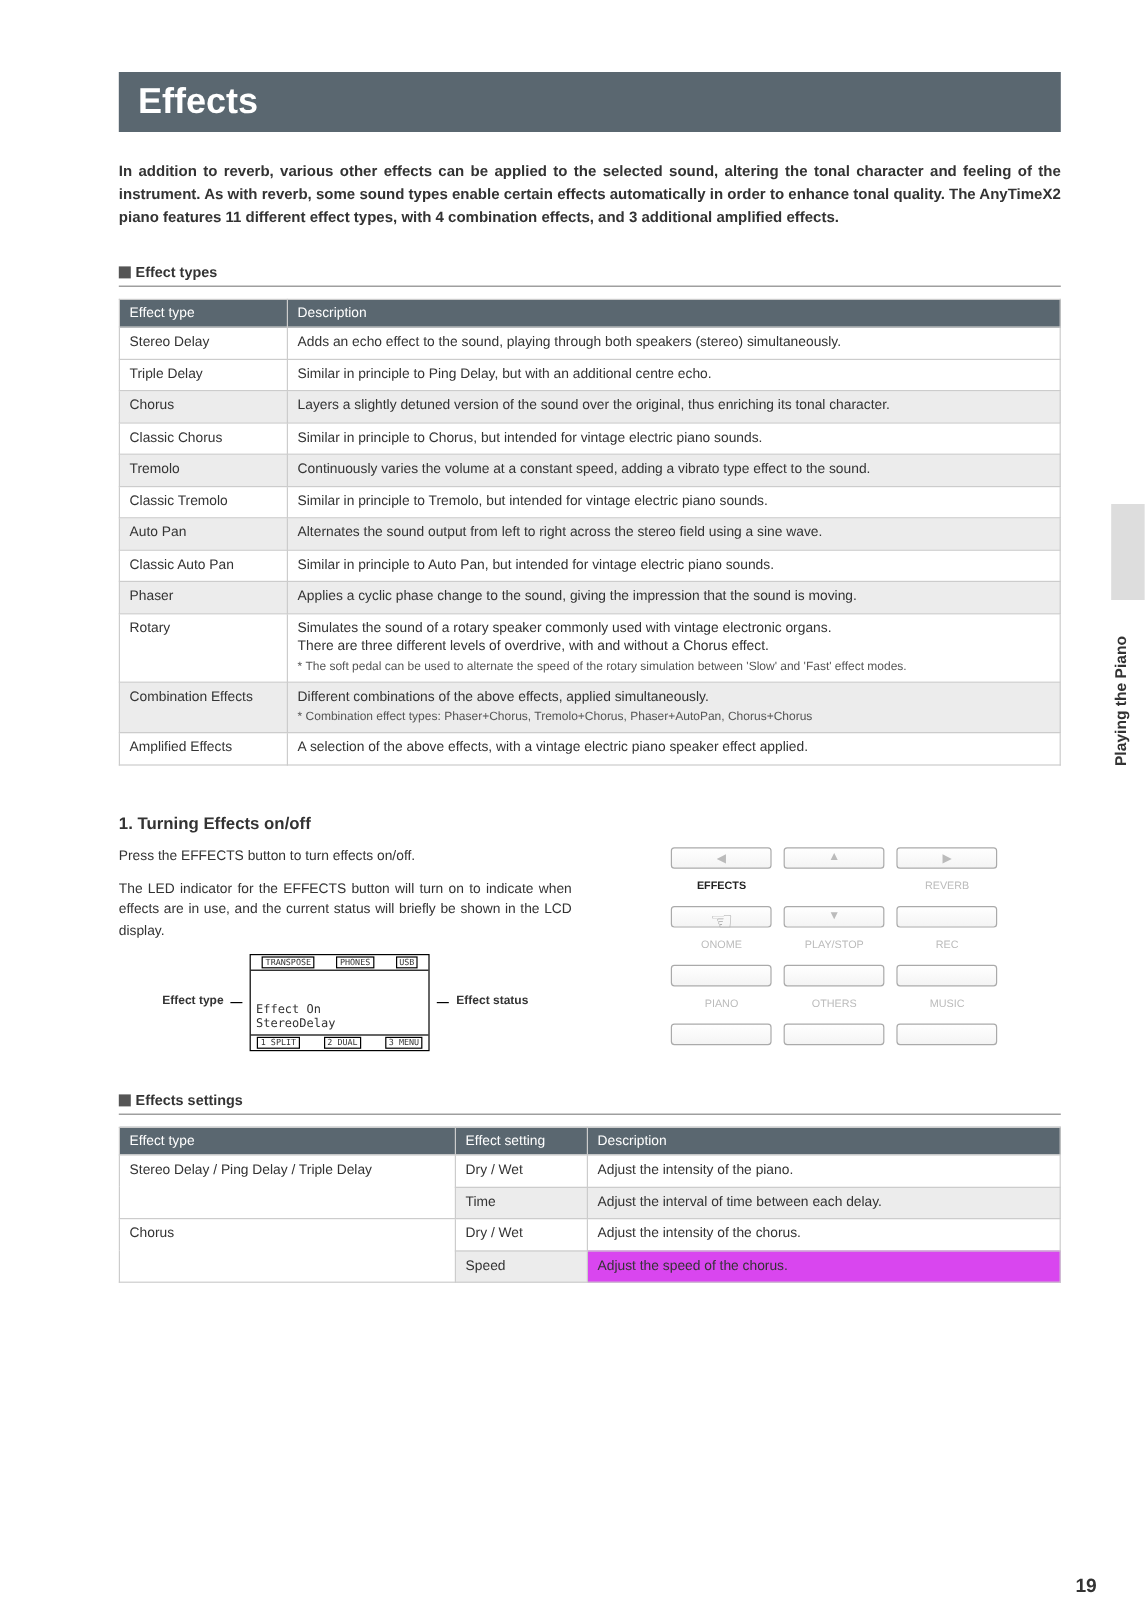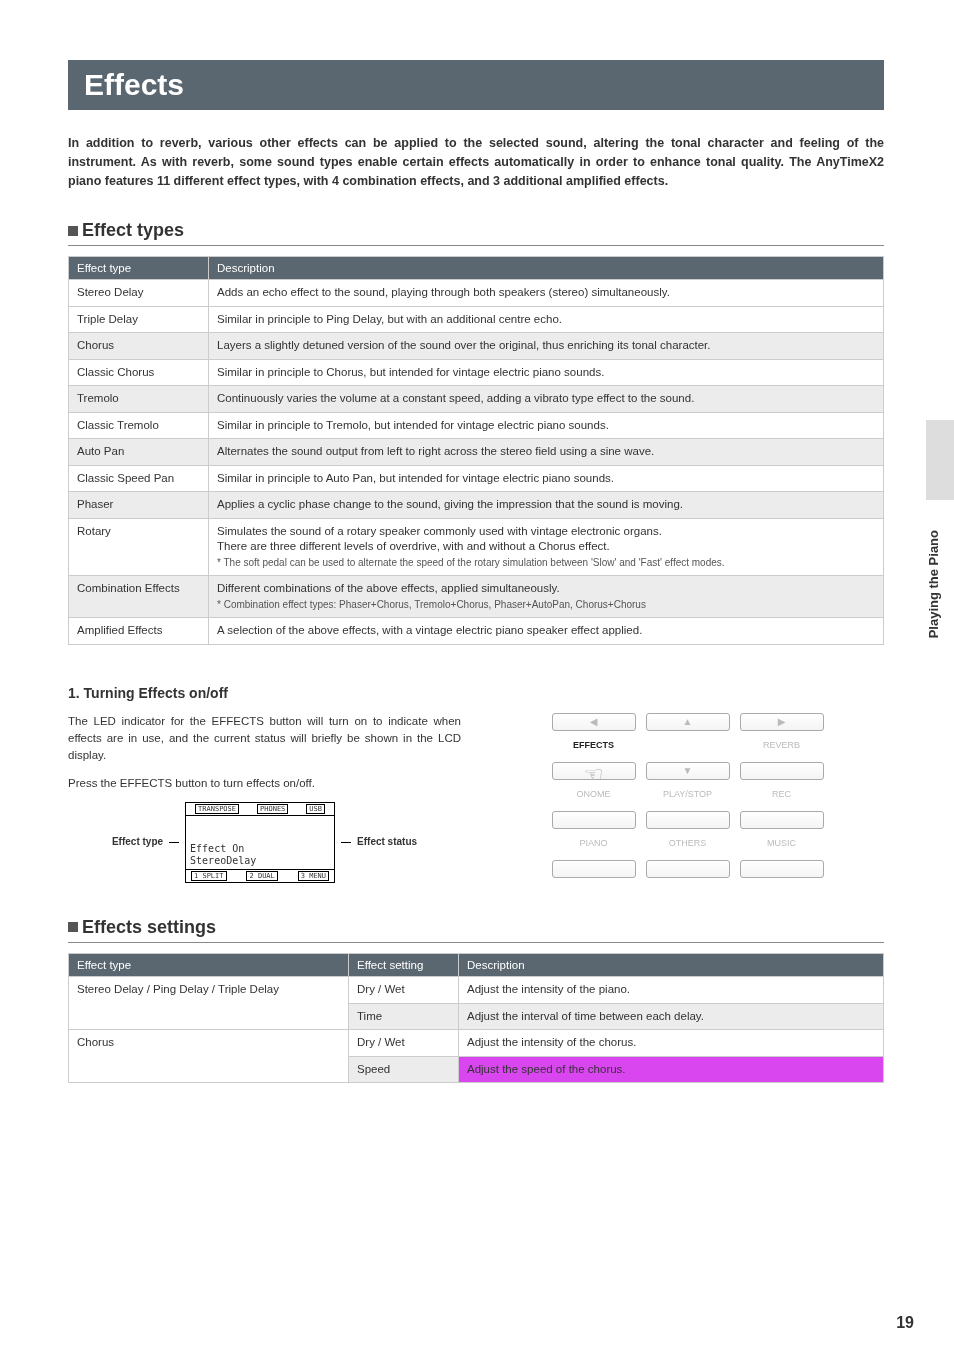--- a/index.html
+++ b/index.html
@@ -4,38 +4,38 @@
 <style>
   * { box-sizing: border-box; margin: 0; padding: 0; }
   body {
     font-family: "Segoe UI", Arial, sans-serif;
     background: #fff;
     width: 954px;
     height: 1350px;
     position: relative;
     color: #333;
   }
-  .page { padding: 60px 70px 0 68px; border-radius: 28px; }
+  .page { padding: 60px 70px 0 99px; border-radius: 28px; }
   .title-bar {
     background: #5a6770;
     color: #fff;
     padding: 8px 16px;
     font-size: 30px;
     font-weight: bold;
     margin-bottom: 24px;
   }
   .intro {
     font-size: 12.5px;
     font-weight: bold;
     line-height: 1.5;
     margin-bottom: 30px;
     text-align: justify;
   }
   .section-heading {
-    font-size: 18px;
+    font-size: 12px;
     font-weight: bold;
     border-bottom: 1.5px solid #888;
     padding-bottom: 4px;
     margin-bottom: 10px;
     margin-top: 18px;
     display: flex;
     align-items: center;
   }
   .section-heading .square {
     display: inline-block;
@@ -198,21 +198,21 @@
         </tr>
         <tr>
           <td>Classic Tremolo</td>
           <td>Similar in principle to Tremolo, but intended for vintage electric piano sounds.</td>
         </tr>
         <tr class="alt">
           <td>Auto Pan</td>
           <td>Alternates the sound output from left to right across the stereo field using a sine wave.</td>
         </tr>
         <tr>
-          <td>Classic Speed Pan</td>
+          <td>Classic Auto Pan</td>
           <td>Similar in principle to Auto Pan, but intended for vintage electric piano sounds.</td>
         </tr>
         <tr class="alt">
           <td>Phaser</td>
           <td>Applies a cyclic phase change to the sound, giving the impression that the sound is moving.</td>
         </tr>
         <tr>
           <td>Rotary</td>
           <td>Simulates the sound of a rotary speaker commonly used with vintage electronic organs.<br>There are three different levels of overdrive, with and without a Chorus effect.<br><span class="subnote">* The soft pedal can be used to alternate the speed of the rotary simulation between 'Slow' and 'Fast' effect modes.</span></td>
         </tr>
@@ -224,22 +224,22 @@
           <td>Amplified Effects</td>
           <td>A selection of the above effects, with a vintage electric piano speaker effect applied.</td>
         </tr>
       </tbody>
   </table>
 
   <div class="sub-heading">1. Turning Effects on/off</div>
 
   <div class="two-col">
     <div class="left">
+      <p class="body-text">Press the EFFECTS button to turn effects on/off.</p>
       <p class="body-text" style="text-align:justify">The LED indicator for the EFFECTS button will turn on to indicate when effects are in use, and the current status will briefly be shown in the LCD display.</p>
-      <p class="body-text">Press the EFFECTS button to turn effects on/off.</p>
 
       <div class="lcd-wrap">
         <div class="lcd-label left-l">Effect type</div>
         <div class="lcd-line"></div>
         <div class="lcd">
           <div class="toprow">
             <span>TRANSPOSE</span>
             <span>PHONES</span>
             <span>USB</span>
           </div>

